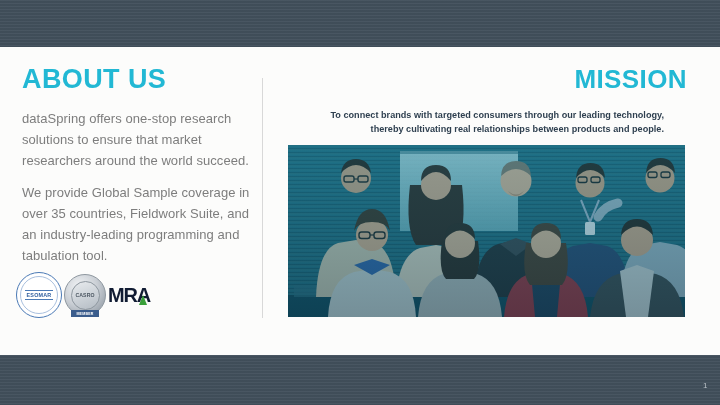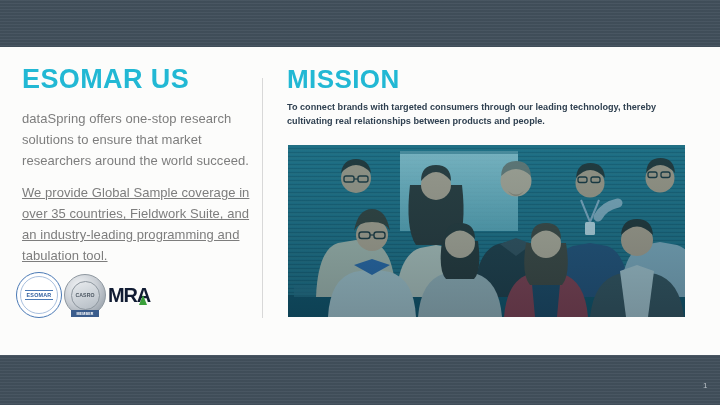--- a/index.html
+++ b/index.html
@@ -25,21 +25,21 @@
   .band-top{top:0;height:47px;}
   .band-bottom{top:355px;height:50px;}
 
   .page-number{
     position:absolute;right:12px;top:381px;
     font-size:8px;color:#b9c1c7;letter-spacing:.5px;
   }
 
   
   .col-left{position:absolute;left:22px;top:66px;width:228px;}
-  .col-right{position:absolute;left:287px;top:66px;width:400px;}
+  .col-right{position:absolute;left:287px;top:66px;width:400px;text-align:right;}
 
   .divider{
     position:absolute;left:262px;top:78px;width:1px;height:240px;
     background:#d8d8d8;
   }
 
   h1.heading{
     margin:0;
     font-size:27px;
     line-height:1;
@@ -51,33 +51,33 @@
 
   .about-body{
     margin:0;
     padding-top:15px;
     font-size:13px;
     line-height:1.62;
     color:#7d7d7d;
     letter-spacing:0.06px;
   }
   .about-body p{margin:0 0 11px 0;}
-  .about-body p:last-child{margin-bottom:0;text-decoration:underline;}
+  .about-body p:last-child{margin-bottom:0;}
 
   .mission-body{
     margin:0;
     padding-top:9px;
     font-size:9.1px;
     line-height:1.52;
     font-weight:bold;
     color:#2f4050;
     letter-spacing:0.02px;
     max-width:385px;
   }
-  .mission-body p{margin:0;}
+  .mission-body p{margin:8px;}
 
   
   .photo{
     position:absolute;left:288px;top:145px;
     width:397px;height:172px;
     overflow:hidden;
     background:#1b5a6e;
   }
   .photo svg{display:block;width:100%;height:100%;}
 
@@ -147,21 +147,21 @@
 <div class="slide">
 
   <div class="band band-top"></div>
   <div class="band band-bottom"></div>
 
   <div class="page-number">1</div>
 
   <div class="divider"></div>
 
   <div class="col-left">
-    <h1 class="heading">ESOMAR US</h1>
+    <h1 class="heading">ABOUT US</h1>
     <div class="about-body">
       <p>dataSpring offers one-stop research solutions to ensure that market researchers around the world succeed.</p>
       <p> We provide Global Sample coverage in over 35 countries, Fieldwork Suite, and an industry-leading programming and tabulation tool.</p>
     </div>
   </div>
 
   <div class="logos">
 
     <div class="logo-esomar">
       <div class="ring"></div>

